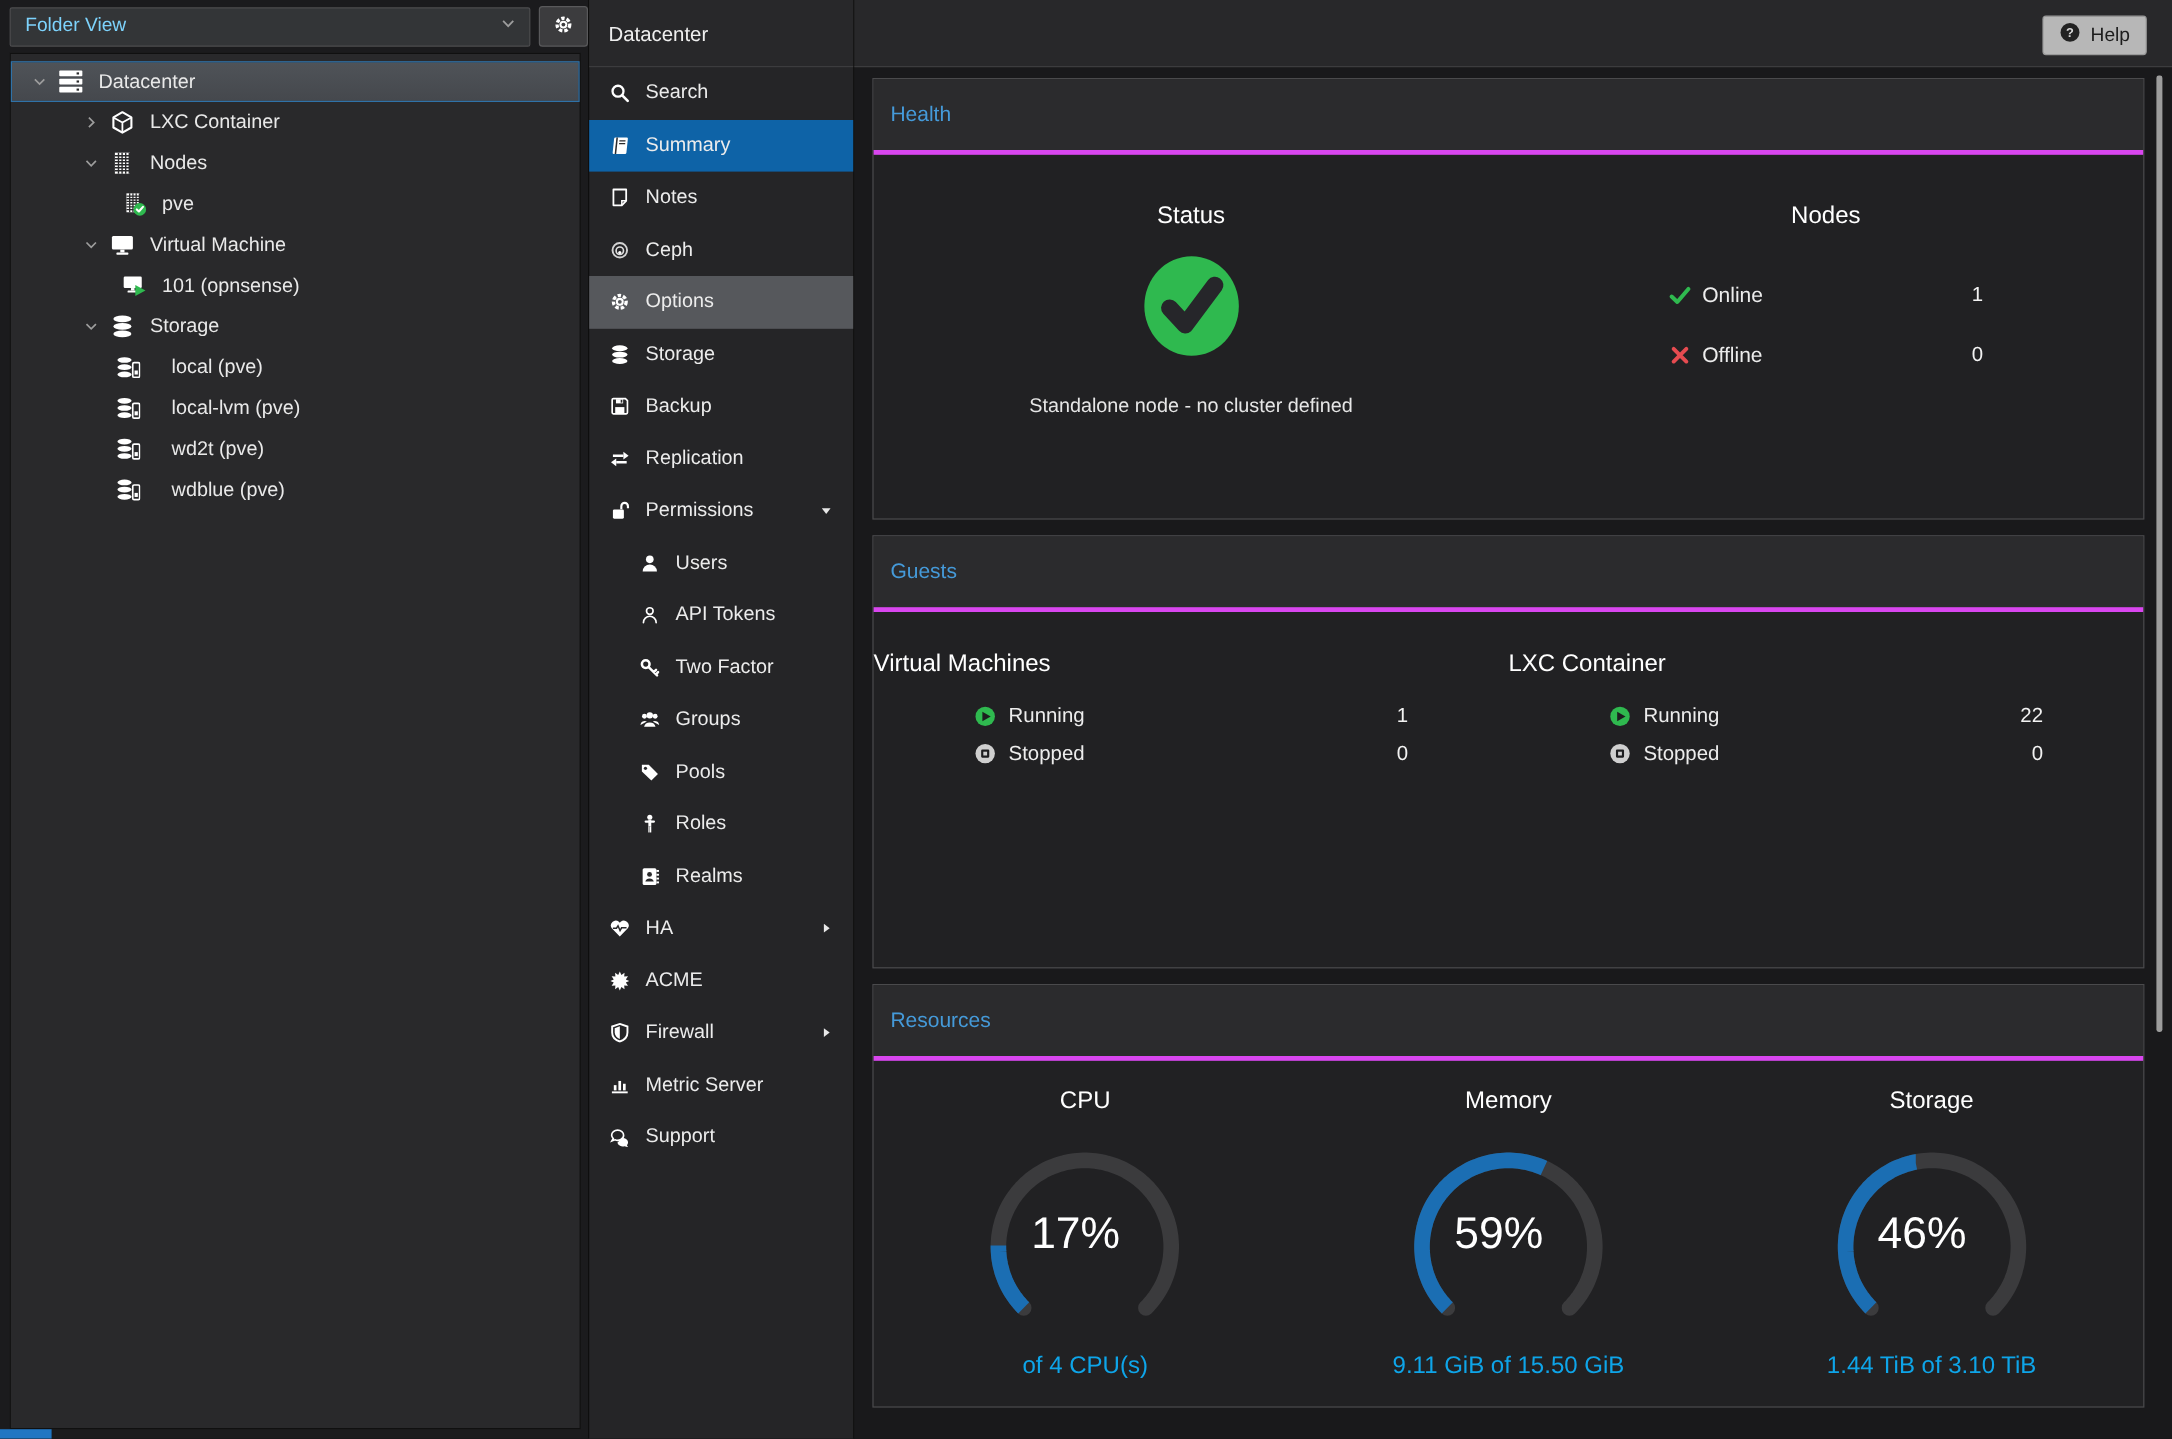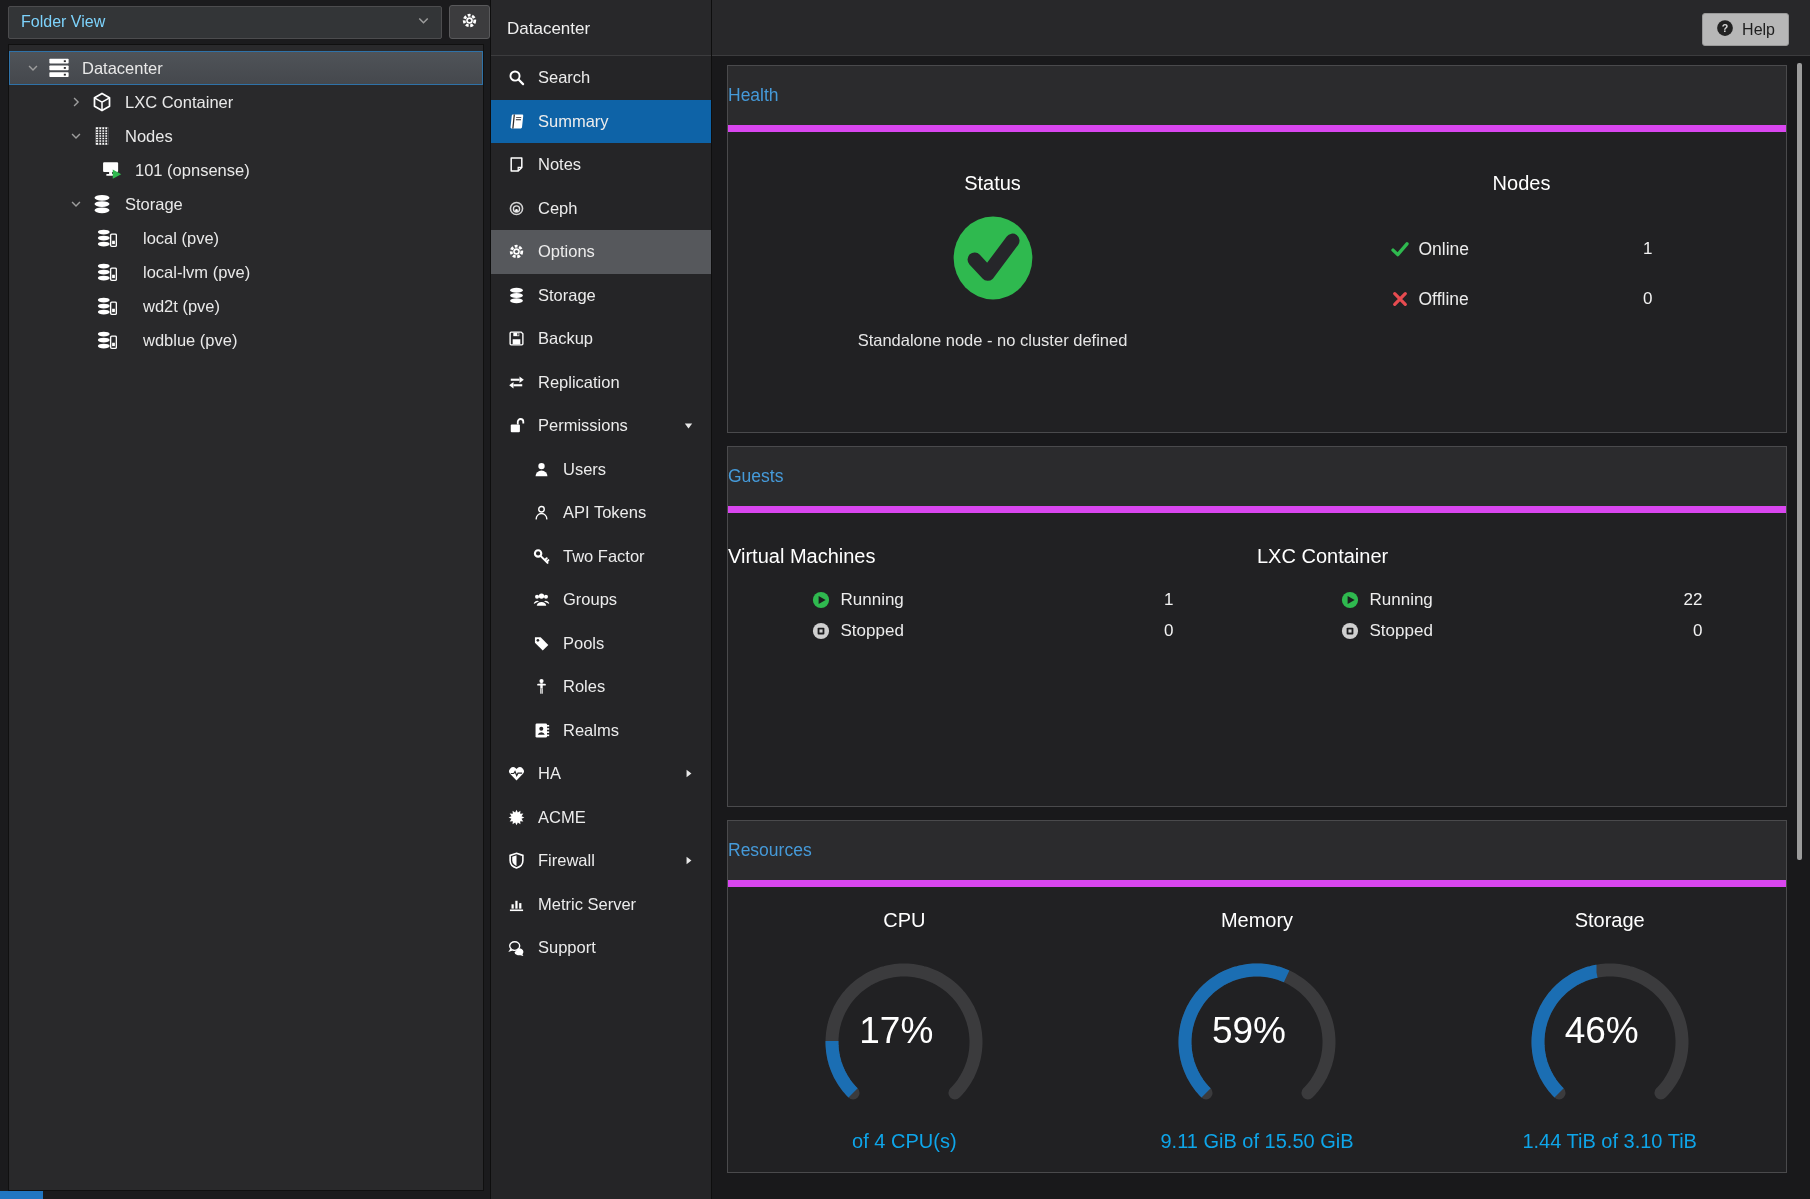--- a/index.html
+++ b/index.html
@@ -41,22 +41,22 @@
   .arrow{margin-left:auto;margin-right:16px;display:flex;align-items:center}
 
   
   .main{flex:1;background:#19191b;position:relative}
   .main-topbar{height:55px;background:#28282a;border-bottom:1px solid #3c3c3e;position:relative}
   .help-btn{position:absolute;right:21px;top:13px;height:33px;padding:0 13px;background:#b7b7b7;
        border:1px solid #999;border-radius:3px;display:flex;align-items:center;gap:8px;
        font-size:16px;color:#1d1d1d;font-family:"Liberation Sans",sans-serif}
   .content{position:absolute;top:55px;left:0;right:0;bottom:0;padding:10px 23px 0 15px;overflow:hidden}
   .panel{border:1px solid #4a4a4c;background:#212123;margin-bottom:13px}
-  .panel-header{height:59px;background:#2b2b2d;border-bottom:7px solid #d946ef;display:flex;
-       align-items:center;font-size:17.5px}
+  .panel-header{height:59px;background:#2b2b2d;border-bottom:4px solid #d946ef;display:flex;
+       align-items:center;padding-left:14px;font-size:17.5px}
   .panel-header span{color:#459ad9}
 
   .health-body{display:flex;height:307px}
   .hcol{flex:1;text-align:center}
   .col-heading{font-size:20px;font-weight:normal;color:#fff;margin-top:40px}
   .big-check{margin-top:18px}
   .status-text{margin-top:24px;font-size:16.5px;color:#e6e6e6}
   .nodes-rows{width:262px;margin:40px auto 0}
   .n-row{display:flex;align-items:center;height:28px;margin-bottom:22px;font-size:17.5px}
   .n-row .n-ic{width:24px;display:flex;align-items:center}
@@ -148,20 +148,51 @@
           <span class="t-icon">
             <svg width="20" height="20" viewBox="0 0 16 16" xmlns="http://www.w3.org/2000/svg">
               <rect x="3" y="1" width="10" height="14" fill="#fff"></rect>
               <g stroke="#2a2a2c" stroke-width=".95">
                 <path d="M5.4 1v14M7.8 1v14M10.2 1v14M12.6 1v14"></path>
                 <path d="M3 3h10M3 5h10M3 7h10M3 9h10M3 11h10M3 13h10"></path>
               </g>
             </svg>
           </span>
           <span class="t-label">Nodes</span>
+        </div>
+        <div class="tree-row lvl2">
+          <span class="t-icon">
+            <svg width="20" height="20" viewBox="0 0 16 16" xmlns="http://www.w3.org/2000/svg">
+              <g transform="scale(.9)">
+                <rect x="3" y="1" width="10" height="14" fill="#fff"></rect>
+                <g stroke="#2a2a2c" stroke-width=".95">
+                  <path d="M5.4 1v14M7.8 1v14M10.2 1v14M12.6 1v14"></path>
+                  <path d="M3 3h10M3 5h10M3 7h10M3 9h10M3 11h10M3 13h10"></path>
+                </g>
+              </g>
+              <circle cx="11.6" cy="11.6" r="4.2" fill="#2fb94f"></circle>
+              <path d="M9.6 11.6 11 13 13.7 9.9" fill="none" stroke="#fff" stroke-width="1.4" stroke-linecap="round" stroke-linejoin="round"></path>
+            </svg>
+          </span>
+          <span class="t-label">pve</span>
+        </div>
+        <div class="tree-row lvl1">
+          <span class="t-caret">
+            <svg width="14" height="14" viewBox="0 0 16 16" xmlns="http://www.w3.org/2000/svg">
+              <path d="M3.5 5.8 8 10.4 12.5 5.8" fill="none" stroke="#9d9d9d" stroke-width="1.6"></path>
+            </svg>
+          </span>
+          <span class="t-icon">
+            <svg width="20" height="20" viewBox="0 0 16 16" xmlns="http://www.w3.org/2000/svg">
+              <rect x="1" y="2.2" width="14" height="9" rx="1" fill="#fff"></rect>
+              <rect x="6.6" y="11.2" width="2.8" height="1.9" fill="#fff"></rect>
+              <rect x="4" y="13.1" width="8" height="1.6" rx=".5" fill="#fff"></rect>
+            </svg>
+          </span>
+          <span class="t-label">Virtual Machine</span>
         </div>
         <div class="tree-row lvl2">
           <span class="t-icon">
             <svg width="20" height="20" viewBox="0 0 16 16" xmlns="http://www.w3.org/2000/svg">
               <g transform="scale(.86)">
                 <rect x="1" y="2.2" width="14" height="9" rx="1" fill="#fff"></rect>
                 <rect x="6.6" y="11.2" width="2.8" height="1.9" fill="#fff"></rect>
                 <rect x="4" y="13.1" width="8" height="1.6" rx=".5" fill="#fff"></rect>
               </g>
               <path d="M8.6 7.6 15.4 11.3 8.6 15 Z" fill="#2fb94f"></path>

